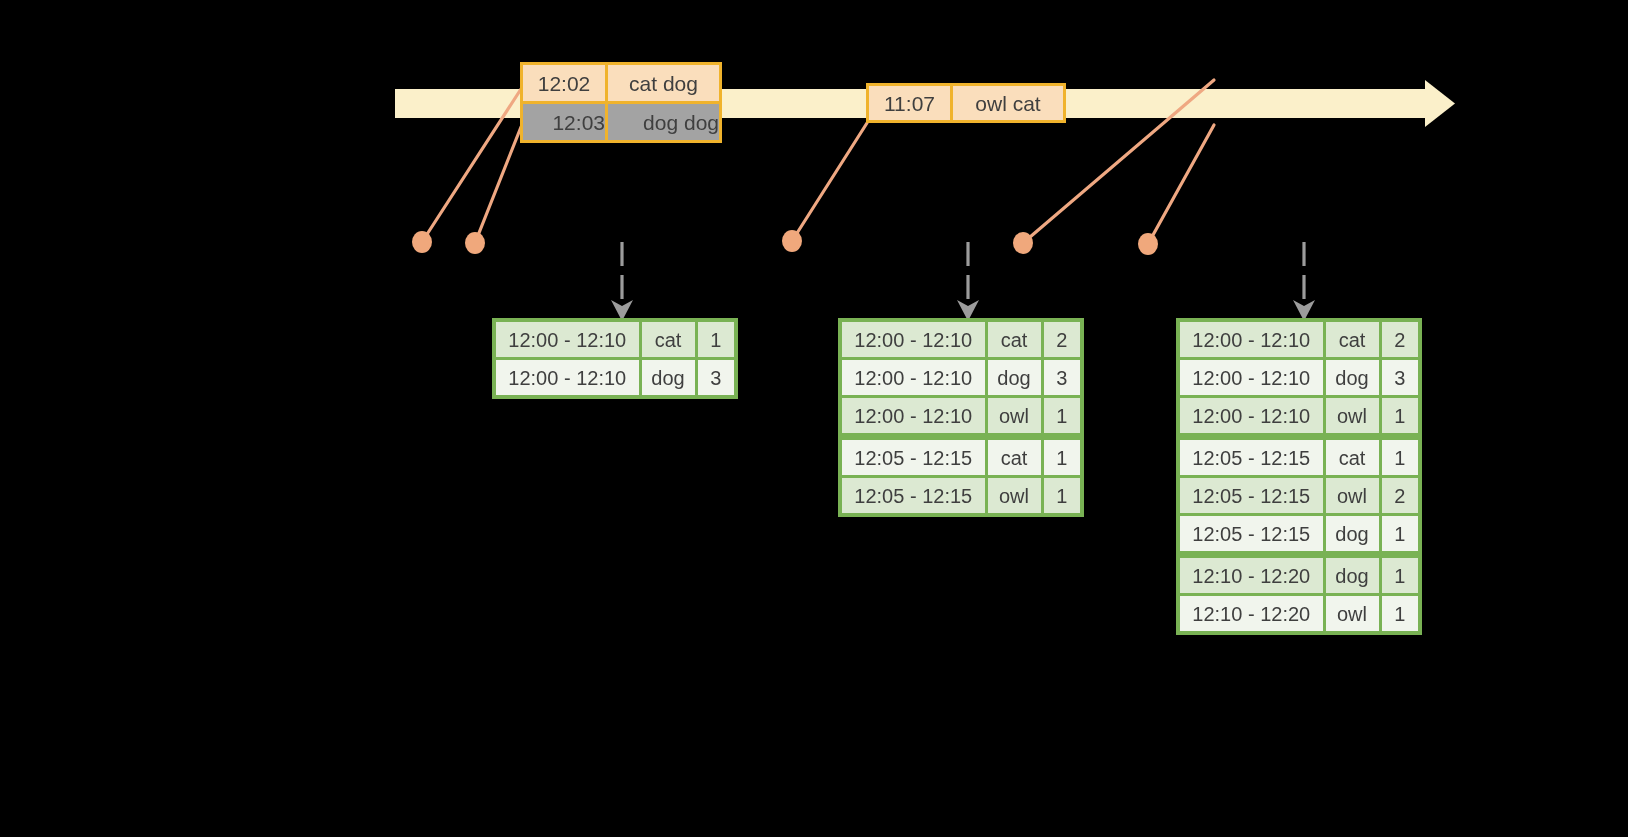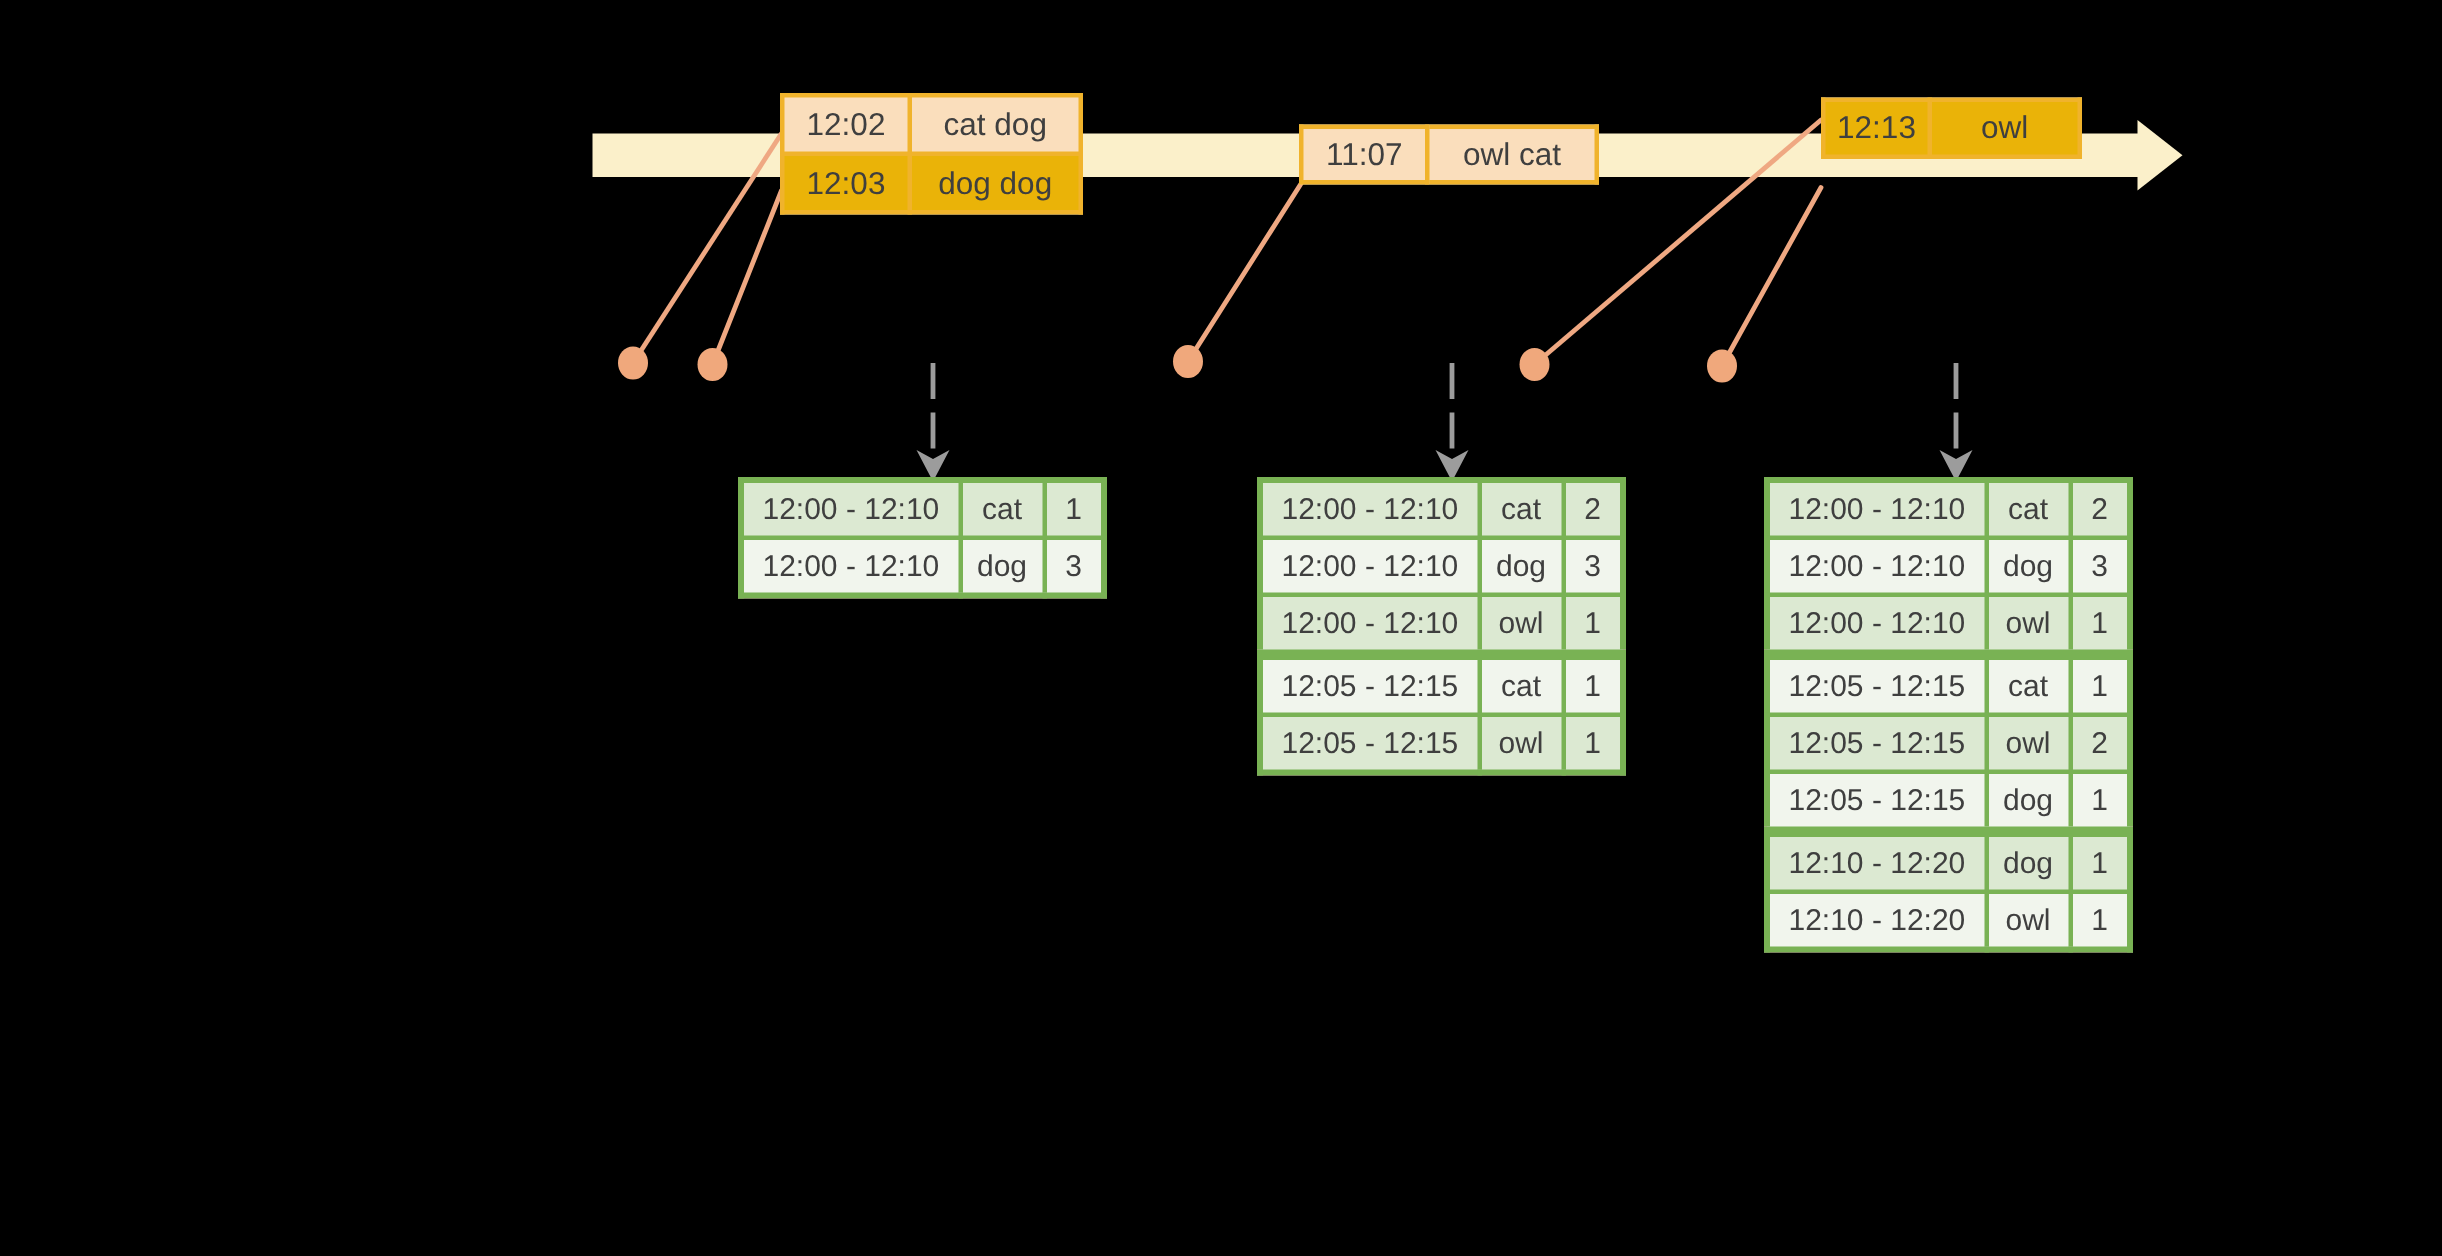--- a/index.html
+++ b/index.html
@@ -23,31 +23,31 @@
     border:3px solid #F0B32C;
     padding:0;
     text-align:center;
     vertical-align:middle;
     font-size:21px;
     line-height:1;
     color:#3F3F3F;
     white-space:nowrap;
   }
   .etable tr.alt0 td{background:#FADEBC;}
-  .etable tr.alt1 td{background:#eab308;}
+  .etable tr.alt1 td{background:#a3a3a3;text-align:right;}
   .etable td{height:36px;}
   #etable2 td{height:34px;}
   #etable3 td{height:35px;}
 
   
   .gtable{
     position:absolute;
     border-collapse:collapse;
     border:4px solid #79B254;
-    background:#f9a8d4;
+    background:#6d28d9;
   }
   .gtable td{
     border:3px solid #79B254;
     padding:0;
     text-align:center;
     vertical-align:middle;
     font-size:20px;
     line-height:1;
     color:#3F3F3F;
     height:35px;
@@ -130,24 +130,20 @@
         </tr>
       </tbody>
   </table>
 
   <table class="etable" id="etable3" style="left:1214px;top:65px;">
     <colgroup>
         <col style="width:71px">
         <col style="width:100px">
       </colgroup>
     <tbody>
-        <tr class="alt1">
-          <td>12:13</td>
-          <td>owl</td>
-        </tr>
       </tbody>
   </table>
 
   <table class="gtable" id="gtable1" style="left:492px;top:318px;">
     <colgroup>
         <col style="width:146px">
         <col style="width:56px">
         <col style="width:40px">
       </colgroup>
     <tbody>

